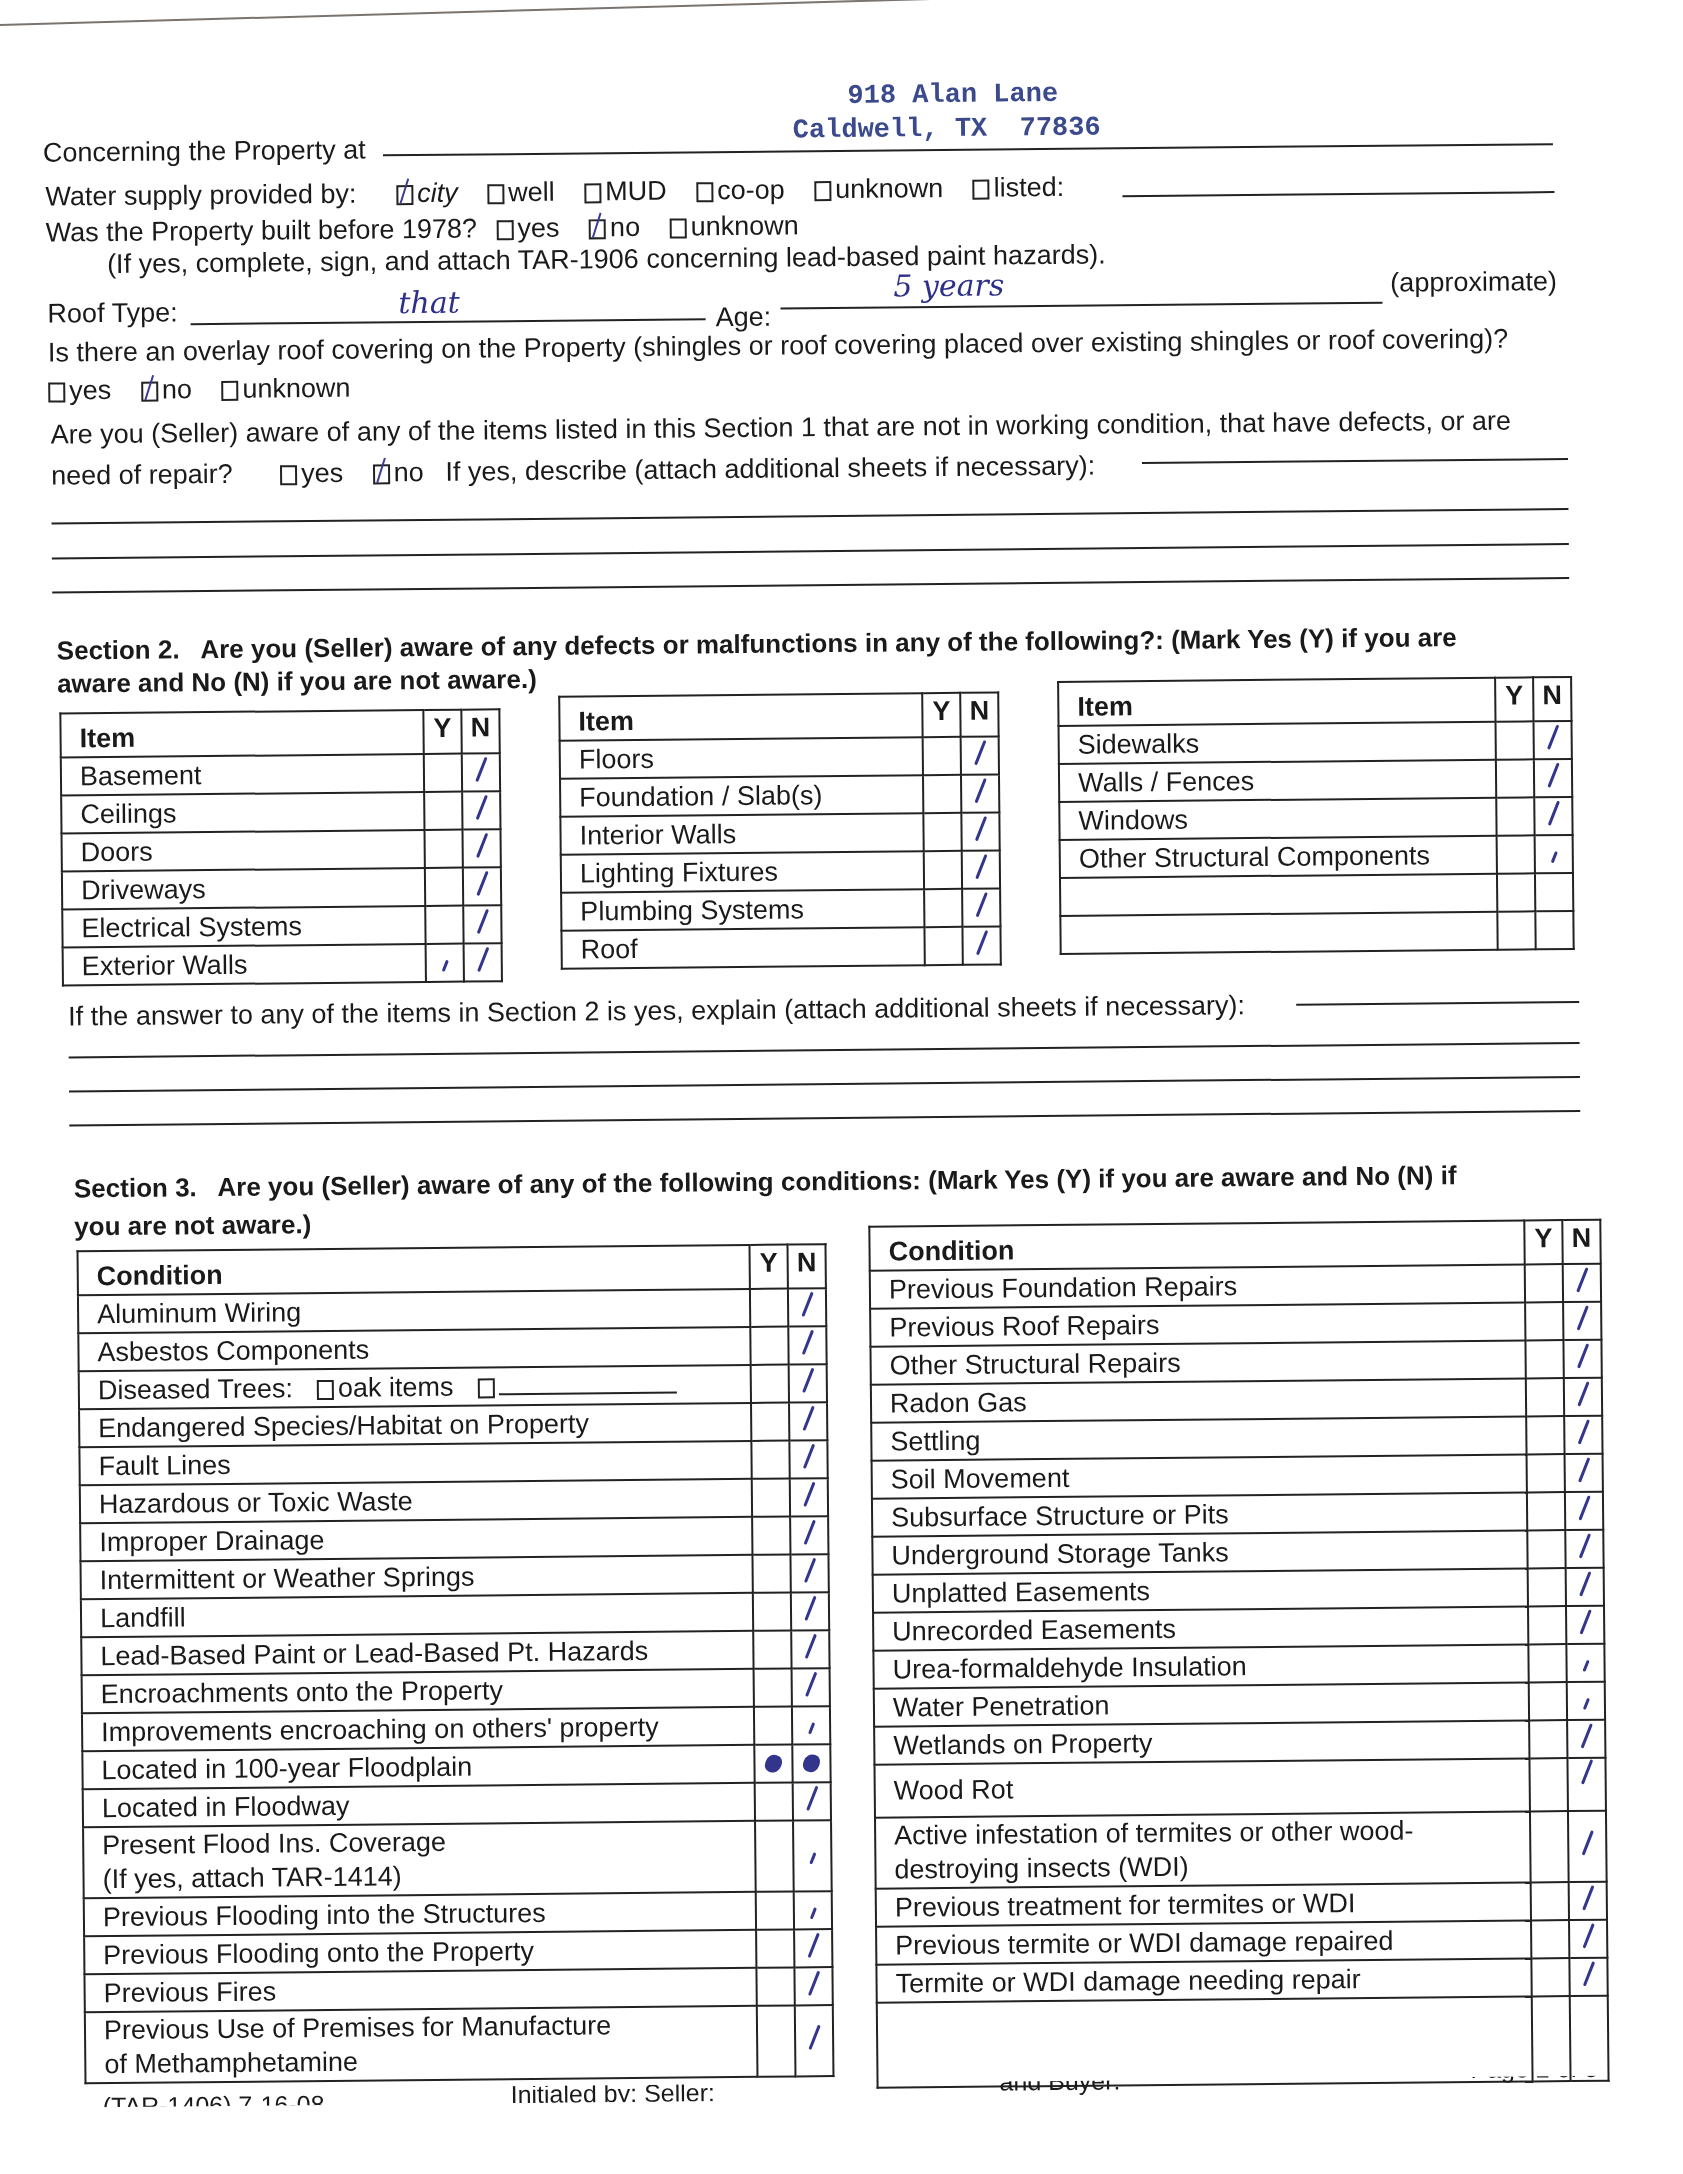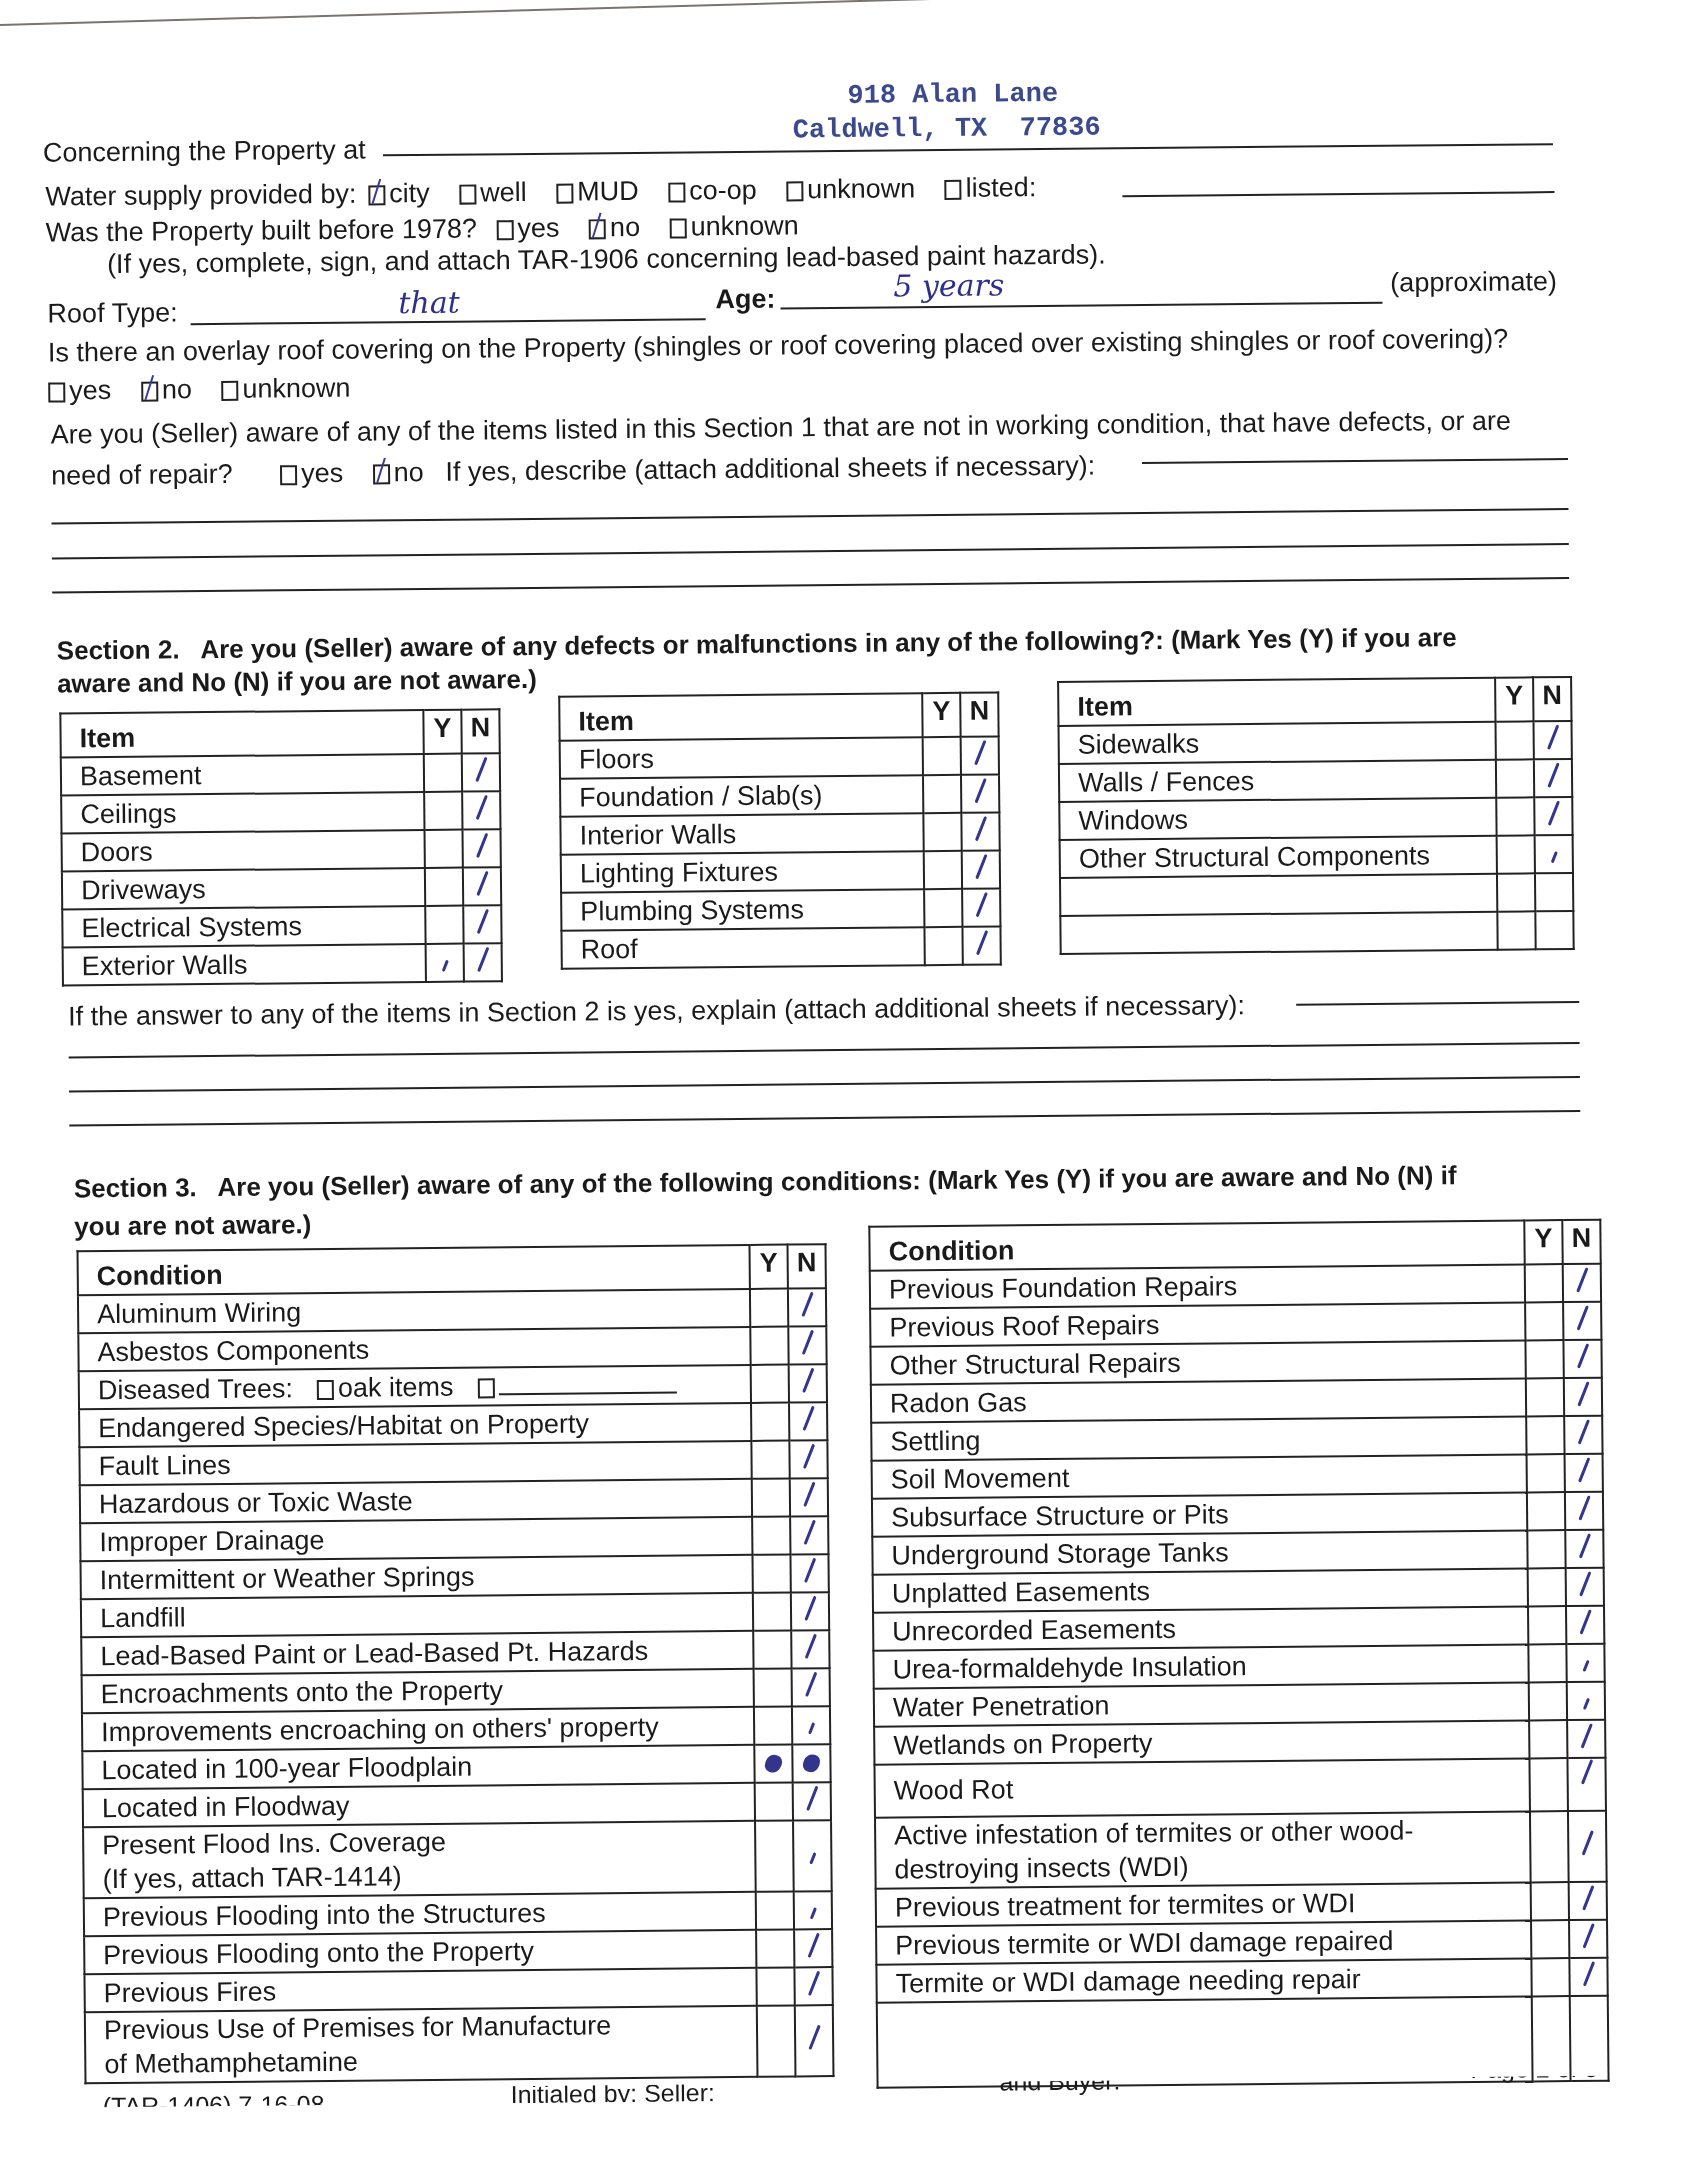--- a/index.html
+++ b/index.html
@@ -33,41 +33,41 @@
 
 <div class="page">
 
   <div class="typed" style="left:857px; top:81px;">918 Alan Lane</div>
   <div class="typed" style="left:802px; top:115px;">Caldwell, TX  77836</div>
   <div class="t" style="left:52px; top:132px;">Concerning the Property at</div>
   <div class="uline" style="left:392px; top:150px; width:1170px;"></div>
 
   <div class="t" style="left:54px; top:176px;">
     <span>Water supply provided by:</span>
-    <span class="opt" style="margin-left:4px;"><span class="cb checked"></span><span>city</span></span>
+    <span class="opt" style="margin-left:32px;font-style:italic;"><span class="cb checked"></span><span>city</span></span>
     <span class="opt"><span class="cb"></span><span>well</span></span>
     <span class="opt"><span class="cb"></span><span>MUD</span></span>
     <span class="opt"><span class="cb"></span><span>co-op</span></span>
     <span class="opt"><span class="cb"></span><span>unknown</span></span>
     <span class="opt"><span class="cb"></span><span>listed:</span></span>
   </div>
   <div class="uline" style="left:1131px; top:198px; width:432px;"></div>
 
   <div class="t" style="left:54px; top:212px;">
     <span>Was the Property built before 1978?</span>
     <span class="opt" style="margin-left:12px;"><span class="cb"></span><span>yes</span></span>
     <span class="opt"><span class="cb checked"></span><span>no</span></span>
     <span class="opt"><span class="cb"></span><span>unknown</span></span>
   </div>
   <div class="t" style="left:115px; top:244px;">(If yes, complete, sign, and attach TAR-1906 concerning lead-based paint hazards).</div>
 
   <div class="t" style="left:55px; top:293px;">Roof Type:</div>
   <div class="uline" style="left:198px; top:317px; width:515px;"></div>
   <div class="hand" style="left:406px; top:281px;">that</div>
-  <div class="t" style="left:723px; top:285px;font-weight:bold;">Age:</div>
+  <div class="t" style="left:723px; top:303px;">Age:</div>
   <div class="uline" style="left:788px; top:307px; width:602px;"></div>
   <div class="hand" style="left:901px; top:269px;">5 years</div>
   <div class="t" style="left:1398px; top:275px;">(approximate)</div>
 
   <div class="t" style="left:55px; top:332px;">Is there an overlay roof covering on the Property (shingles or roof covering placed over existing shingles or roof covering)?</div>
   <div class="t" style="left:55px; top:370px;">
     <span class="opt"><span class="cb"></span><span>yes</span></span>
     <span class="opt"><span class="cb checked"></span><span>no</span></span>
     <span class="opt"><span class="cb"></span><span>unknown</span></span>
   </div>

